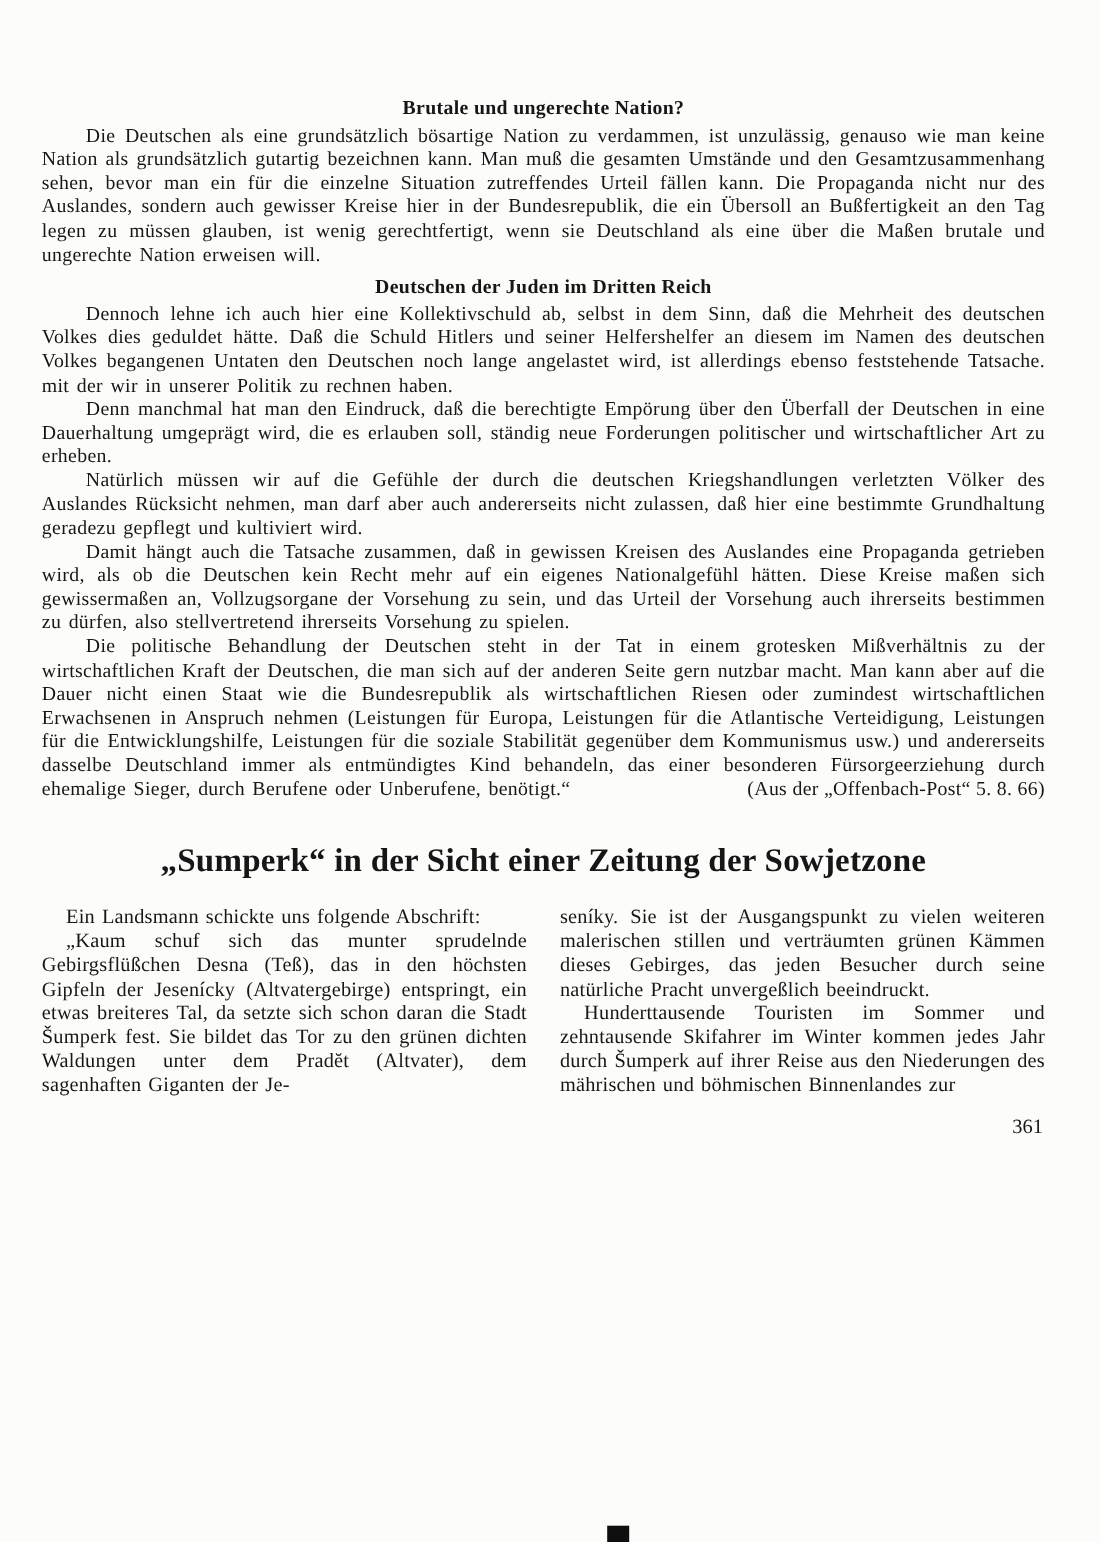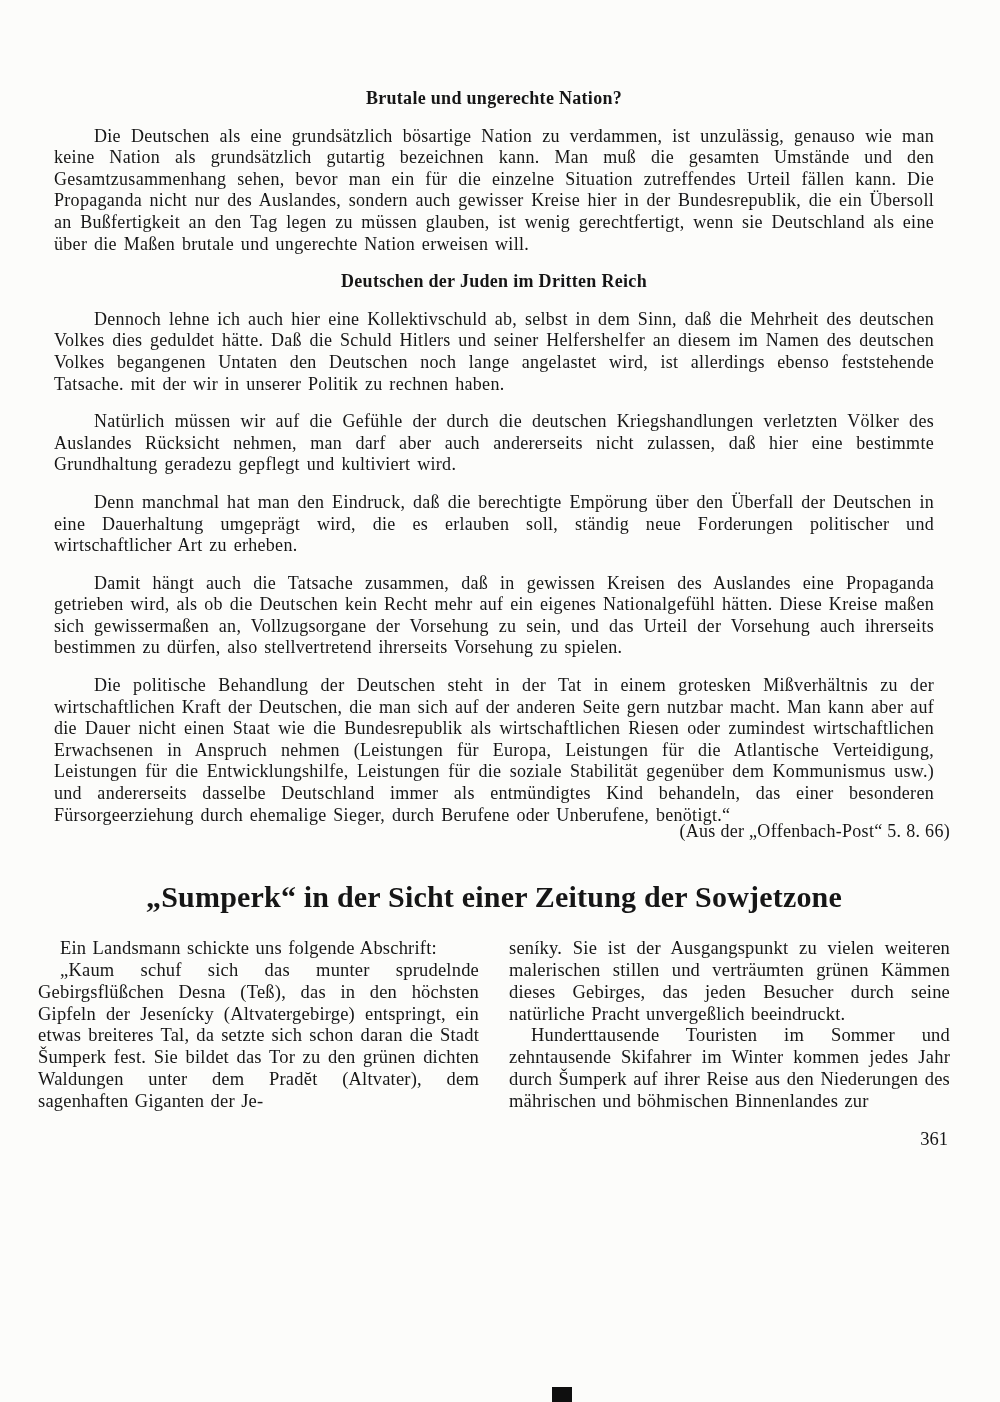--- a/index.html
+++ b/index.html
@@ -24,21 +24,21 @@
     font-weight: 700;
     font-size: 18px;
     line-height: 21.6px;
     margin: 8px 0 3px;
     letter-spacing: 0.3px;
   }
   .essay section:first-child .section-heading {
     margin-top: 0;
   }
   .essay p {
-    margin: 16px;
+    margin: 0;
     font-size: 18px;
     line-height: 21.6px;
     text-align: justify;
     text-indent: 40px;
     letter-spacing: 0.3px;
     word-spacing: 2px;
   }
   .attribution {
     text-align: right;
     font-size: 18px;
@@ -101,22 +101,22 @@
       <div class="section-heading">Brutale und ungerechte Nation?</div>
       <p>Die Deutschen als eine grundsätzlich bösartige Nation zu verdammen, ist unzulässig, genauso wie man keine Nation als grundsätzlich gutartig bezeichnen kann. Man muß die gesamten Umstände und den Gesamtzusammenhang sehen, bevor man ein für die einzelne Situation zutreffendes Urteil fällen kann. Die Propaganda nicht nur des Auslandes, sondern auch gewisser Kreise hier in der Bundesrepublik, die ein Übersoll an Bußfertigkeit an den Tag legen zu müssen glauben, ist wenig gerechtfertigt, wenn sie Deutschland als eine über die Maßen brutale und ungerechte Nation erweisen will.</p>
     </section>
 
     <section>
       <div class="section-heading">Deutschen der Juden im Dritten Reich</div>
       <p>Dennoch lehne ich auch hier eine Kollektivschuld ab, selbst in dem Sinn, daß die Mehrheit des deutschen Volkes dies geduldet hätte. Daß die Schuld Hitlers und seiner Helfershelfer an diesem im Namen des deutschen Volkes begangenen Untaten den Deutschen noch lange angelastet wird, ist allerdings ebenso feststehende Tatsache. mit der wir in unserer Politik zu rechnen haben.</p>
     </section>
 
     <section>
+      <p>Denn manchmal hat man den Eindruck, daß die berechtigte Empörung über den Überfall der Deutschen in eine Dauerhaltung umgeprägt wird, die es erlauben soll, ständig neue Forderungen politischer und wirtschaftlicher Art zu erheben.</p>
       <p>Natürlich müssen wir auf die Gefühle der durch die deutschen Kriegshandlungen verletzten Völker des Auslandes Rücksicht nehmen, man darf aber auch andererseits nicht zulassen, daß hier eine bestimmte Grundhaltung geradezu gepflegt und kultiviert wird.</p>
-      <p>Denn manchmal hat man den Eindruck, daß die berechtigte Empörung über den Überfall der Deutschen in eine Dauerhaltung umgeprägt wird, die es erlauben soll, ständig neue Forderungen politischer und wirtschaftlicher Art zu erheben.</p>
       <p>Damit hängt auch die Tatsache zusammen, daß in gewissen Kreisen des Auslandes eine Propaganda getrieben wird, als ob die Deutschen kein Recht mehr auf ein eigenes Nationalgefühl hätten. Diese Kreise maßen sich gewissermaßen an, Vollzugsorgane der Vorsehung zu sein, und das Urteil der Vorsehung auch ihrerseits bestimmen zu dürfen, also stellvertretend ihrerseits Vorsehung zu spielen.</p>
     </section>
 
     <section>
       <p>Die politische Behandlung der Deutschen steht in der Tat in einem grotesken Mißverhältnis zu der wirtschaftlichen Kraft der Deutschen, die man sich auf der anderen Seite gern nutzbar macht. Man kann aber auf die Dauer nicht einen Staat wie die Bundesrepublik als wirtschaftlichen Riesen oder zumindest wirtschaftlichen Erwachsenen in Anspruch nehmen (Leistungen für Europa, Leistungen für die Atlantische Verteidigung, Leistungen für die Entwicklungshilfe, Leistungen für die soziale Stabilität gegenüber dem Kommunismus usw.) und andererseits dasselbe Deutschland immer als entmündigtes Kind behandeln, das einer besonderen Fürsorgeerziehung durch ehemalige Sieger, durch Berufene oder Unberufene, benötigt.“</p>
     </section>
 
     <div class="attribution">(Aus der „Offenbach-Post“ 5. 8. 66)</div>
   </div>
 

